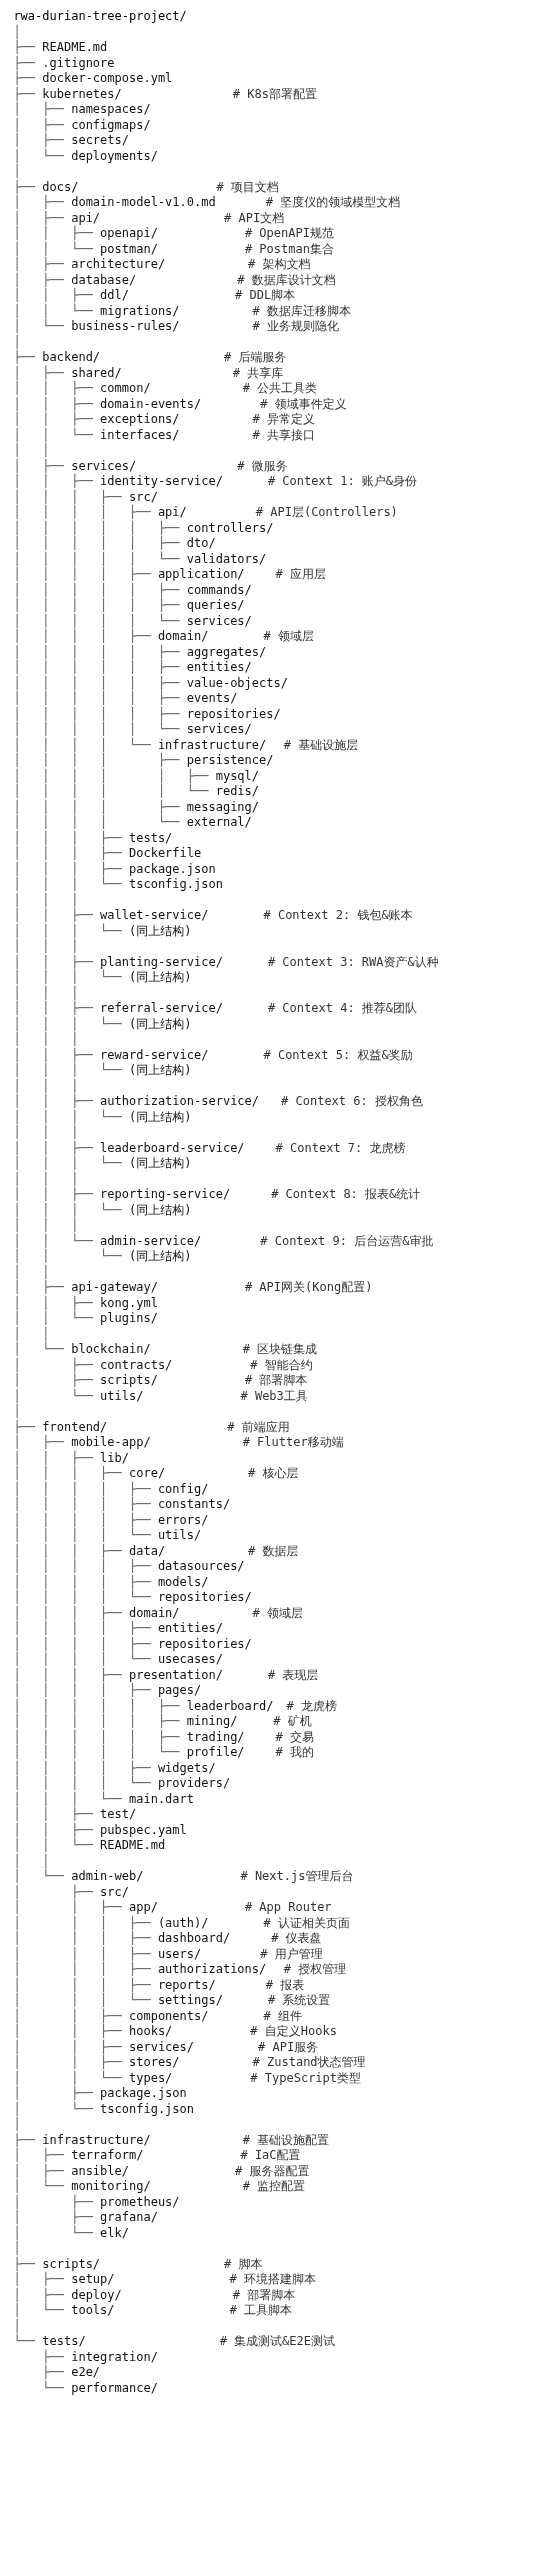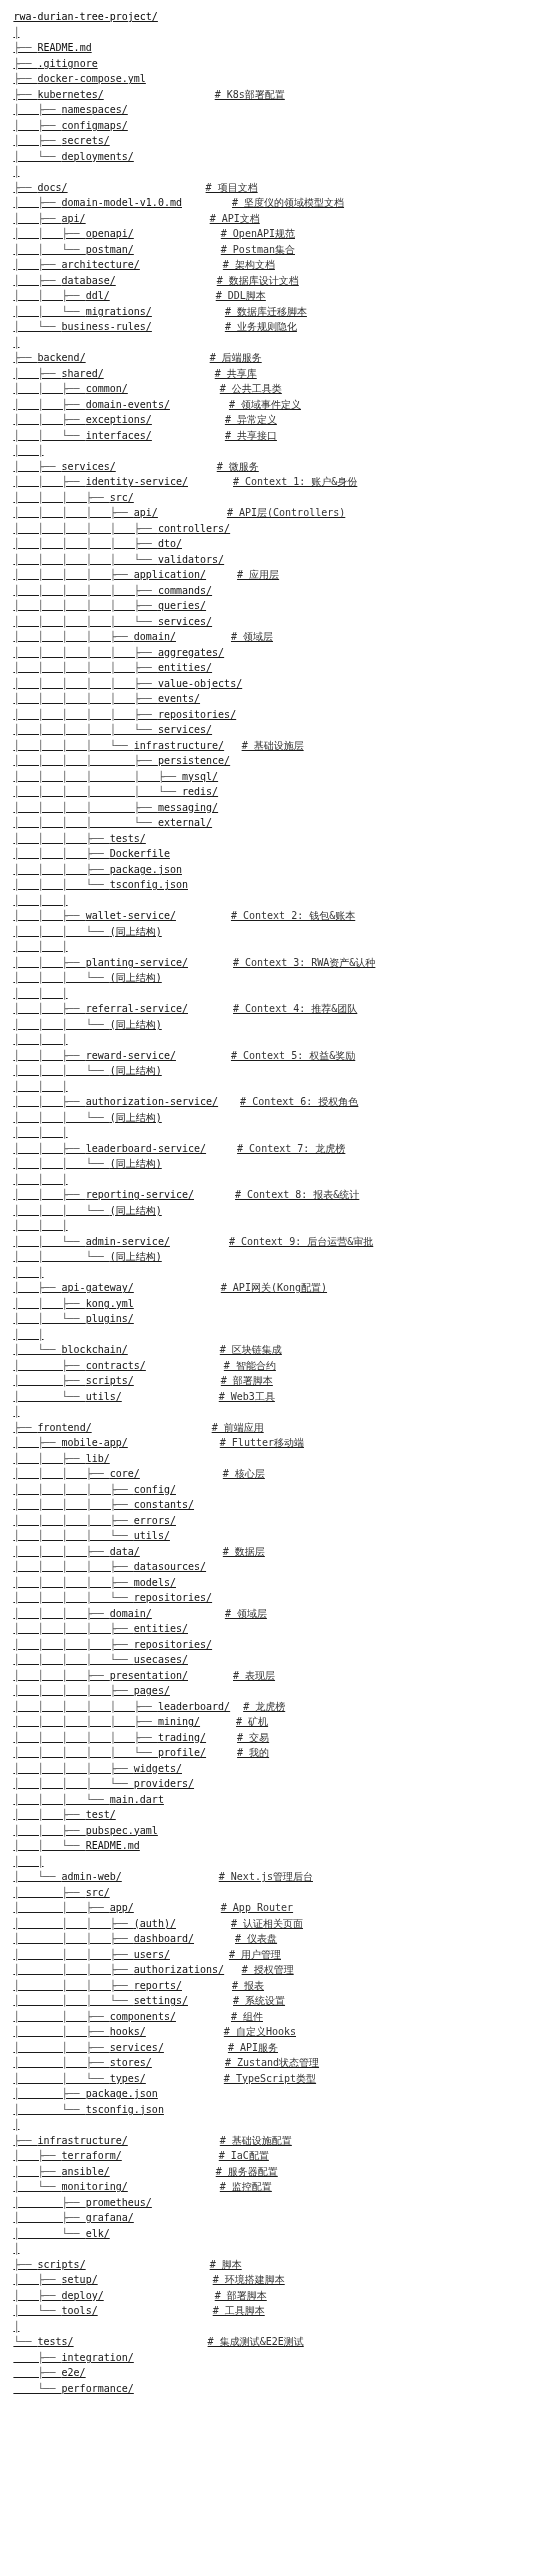--- a/index.html
+++ b/index.html
@@ -8,24 +8,23 @@
     background: #ffffff;
   }
   body {
     width: 551px;
     min-height: 3177px;
     font-family: "DejaVu Sans Mono", "Liberation Mono", monospace;
     color: #1a1a1a;
   }
   #tree-root {
     padding: 9.3px 0 20.6px 13.4px;
-    font-size: 10px;
+    font-size: 12px;
     line-height: 15.5px;
     white-space: pre;
-    text-decoration: underline;
   }
   .row {
     display: block;
     height: 15.5px;
     white-space: pre;
   }
   .prefix {
     color: #555555;
     white-space: pre;
   }

